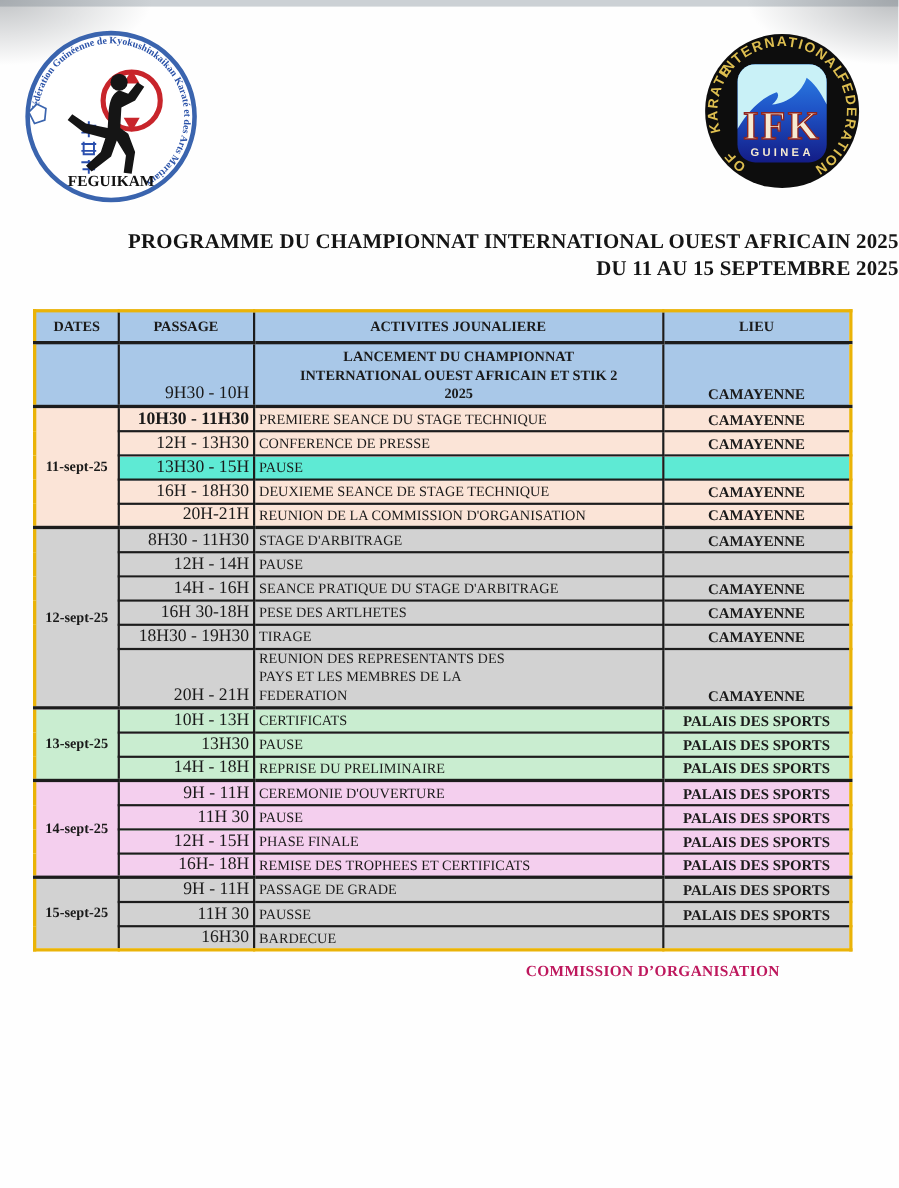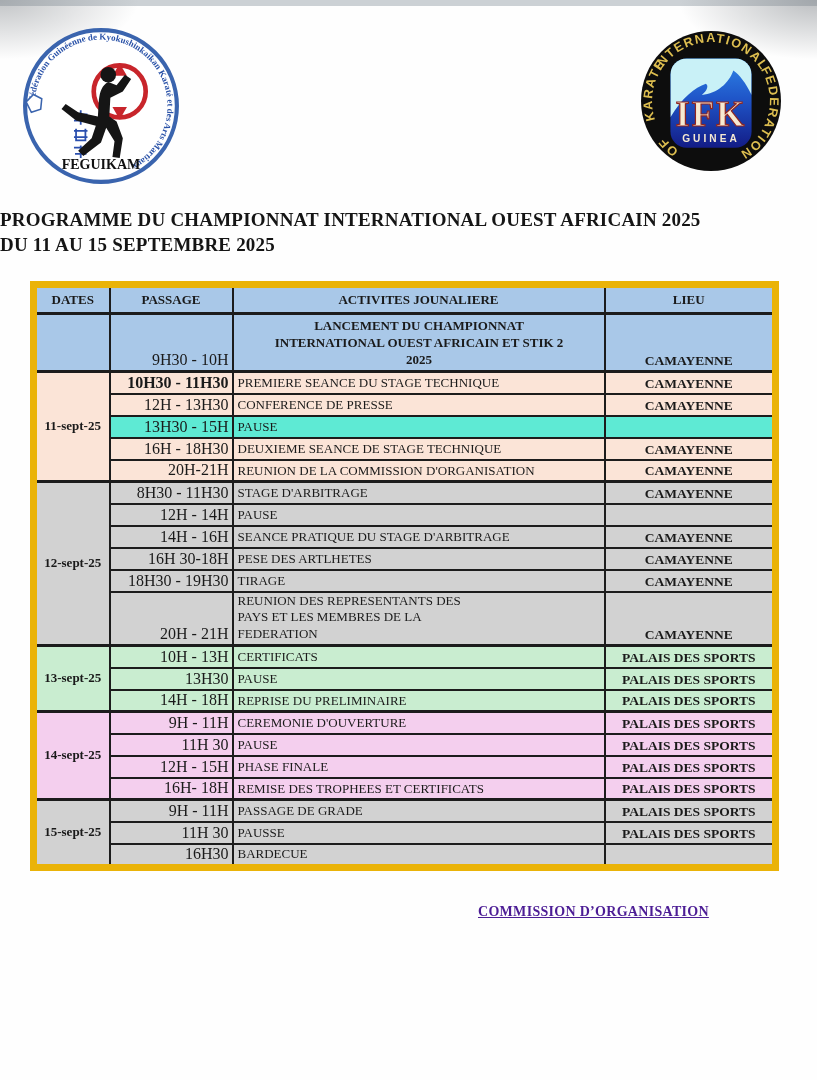--- a/index.html
+++ b/index.html
@@ -10,45 +10,45 @@
   .photo-topbar{position:absolute;left:0;top:0;width:817px;height:6px;background:#ccd1d5;}
   .corner-shade{position:absolute;width:140px;height:60px;pointer-events:none;}
   .corner-shade.tl{left:0;top:0;background:radial-gradient(ellipse at 0 0, rgba(120,125,130,.45), rgba(120,125,130,0) 70%);}
   .corner-shade.tr{right:0;top:0;background:radial-gradient(ellipse at 100% 0, rgba(120,125,130,.5), rgba(120,125,130,0) 70%);}
 
   .logo{position:absolute;}
   .logo-left{left:22px;top:26px;width:158px;height:160px;}
   .logo-right{left:640px;top:30px;width:142px;height:142px;}
 
   .title{
-    position:absolute;left:0;top:208px;width:817px;text-align:left;
+    position:absolute;left:0;top:208px;width:817px;text-align:right;
     font-weight:bold;font-size:19px;line-height:1.3;letter-spacing:.2px;color:#151515;
   }
 
   .table-wrap{position:absolute;left:30px;top:281px;}
-  table{border-collapse:collapse;table-layout:fixed;width:742px;border:7px solid #eab308;}
+  table{border-collapse:collapse;table-layout:fixed;width:742px;border:3px solid #eab308;}
   td,th{border:2px solid #1c1c1c;vertical-align:bottom;padding:0 3px 1px 3px;overflow:hidden;}
   th{font-size:13px;font-weight:bold;text-align:center;vertical-align:middle;}
   .h-head{height:29px;}
   .h-big{height:58px;}
   .h-std{height:22px;}
   .h-tall{height:34px;}
   .block-start td{border-top-width:3px;}
   td.date{font-size:13px;font-weight:bold;text-align:center;vertical-align:middle;}
   td.time{font-size:16px;text-align:right;white-space:nowrap;}
   td.activity{font-size:13px;text-align:left;padding-left:4px;line-height:1.25;}
   td.venue{font-size:13.5px;font-weight:bold;text-align:center;white-space:nowrap;}
   .b{font-weight:bold;}
   .c{text-align:center;}
   .wrap-center{max-width:292px;margin:0 auto;text-align:center;font-weight:bold;line-height:1.3;}
   .wrap-narrow{max-width:252px;line-height:1.3;}
 
   .footer{
-    position:absolute;left:478px;top:904px;width:260px;
-    font-size:14px;font-weight:bold;letter-spacing:.3px;color:#4c1d95;text-decoration:underline;
+    position:absolute;left:478px;top:876px;width:260px;
+    font-size:14px;font-weight:bold;letter-spacing:.3px;color:#be185d;
   }
 </style>
 </head>
 <body>
 
 <div class="page">
   <div class="photo-topbar"></div>
   <div class="corner-shade tl"></div>
   <div class="corner-shade tr"></div>
 

